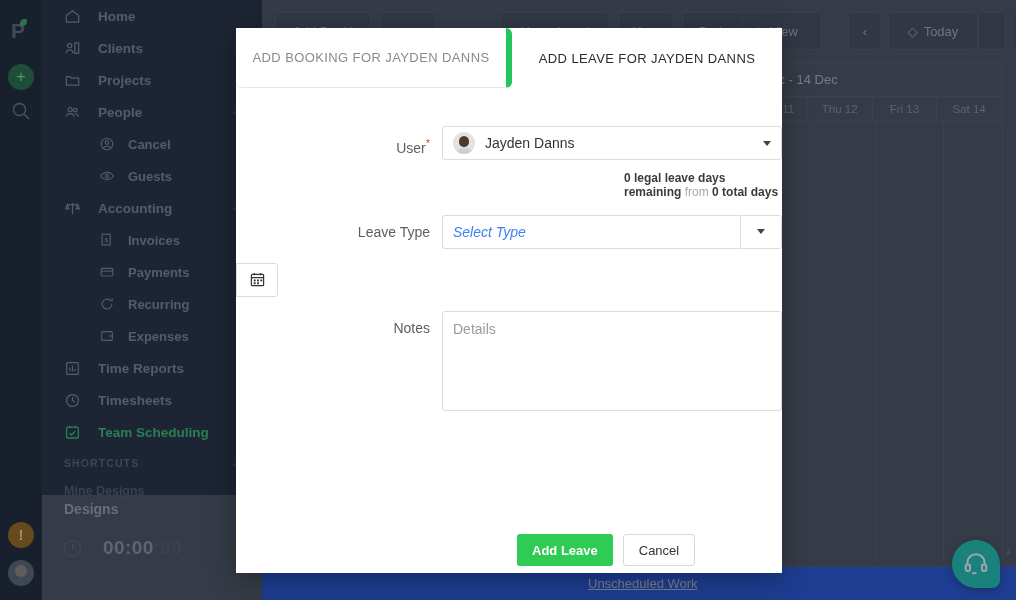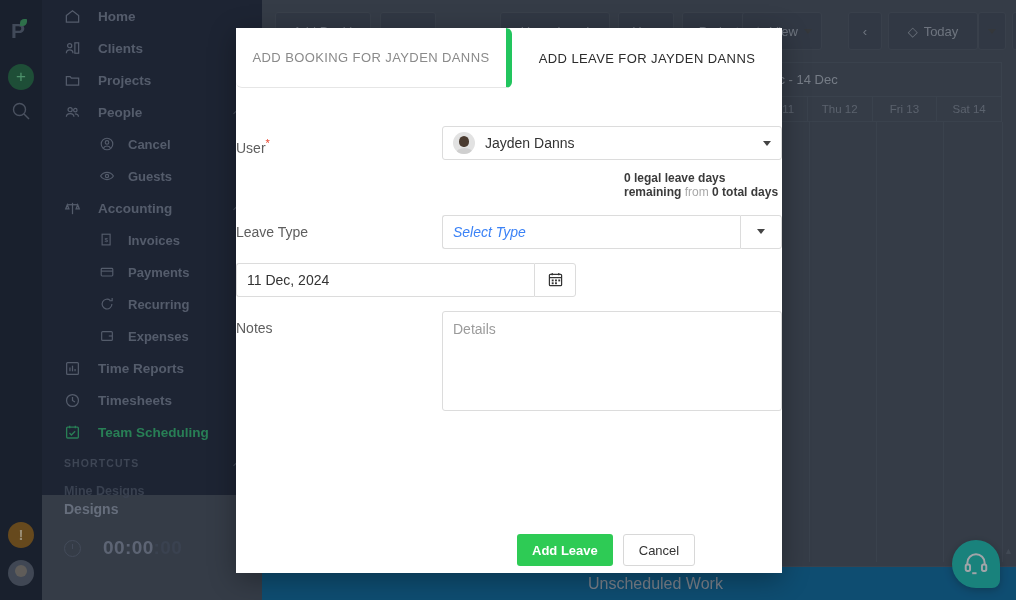--- a/index.html
+++ b/index.html
@@ -121,22 +121,22 @@
   .day-cell {
     flex: 1; border-right: 1px solid #4f5663; color: #868d9a; font-size: 11.5px;
     display: flex; align-items: center; justify-content: center;
   }
   .day-cell:last-child { border-right: none; }
   .grid-col {
     position: absolute; top: 122px; bottom: 38px; width: 1px; background: #4f5663;
   }
   .unscheduled {
     position: absolute; left: 0; bottom: 0; right: 0; height: 34px;
-    background: #0369a1; border-top: 1px solid #4f5663;
-    color: #b9bfc9; font-size: 16px; display: flex; align-items: center; padding-left: 326px;
+    background: #1d4ed8; border-top: 1px solid #4f5663;
+    color: #b9bfc9; font-size: 13px; display: flex; align-items: center; padding-left: 326px; text-decoration: underline;
   }
   .support-btn {
     position: absolute; right: 16px; bottom: 12px; width: 48px; height: 48px;
     background: #16c4b4; border-radius: 50% 50% 8px 50%;
     display: flex; align-items: center; justify-content: center;
     box-shadow: 0 2px 8px rgba(0,0,0,.3);
   }
   .scroll-caret {
     position: absolute; right: 3px; bottom: 44px; color: #5b626f; font-size: 9px;
   }
@@ -155,21 +155,21 @@
     font-size: 13px; letter-spacing: .4px; color: #8a8a8a;
     border: 1px solid #e2e2e2; border-top: none; border-left: none;
     background: #fff;
   }
   .tab.inactive { border-right: 6px solid #22c55e; border-bottom: 1px solid #e6e6e6; border-radius: 6px; }
   .tab.active { color: #2c2c2c; border: none; }
 
   .form { padding: 38px 0 0 0; }
   .row { display: flex; align-items: flex-start; margin-bottom: 14px; }
   .lbl {
-    width: 388px; padding-right: 12px;
+    width: 388px; text-align: right; padding-right: 12px;
     color: #5e5e5e; font-size: 14px; line-height: 34px;
   }
   .req { color: #e8402a; font-size: 11px; vertical-align: super; }
   .field { position: relative; }
   .ctl {
     width: 340px; height: 34px; border: 1px solid #dcdcdc; border-radius: 3px;
     background: #fff; display: flex; align-items: center; padding: 0 10px;
     font-size: 14px; color: #333;
   }
   .ctl.with-btn { width: 298px; border-right: none; border-radius: 3px 0 0 3px; }
@@ -504,23 +504,20 @@
             <span class="ph">Select Type</span>
           </div>
           <div class="side-btn">
             <span class="caret-dn"></span>
           </div>
         </div>
       </div>
 
       <div class="row">
         <div class="field inline">
-          <div class="ctl with-btn">
-            <span>11 Dec, 2024</span>
-          </div>
           <div class="side-btn">
             <svg width="15" height="15" viewBox="0 0 16 16" fill="none" stroke="#333" stroke-width="1.3">
               <rect x="1.5" y="2.5" width="13" height="12" rx="1"></rect>
               <line x1="1.5" y1="6" x2="14.5" y2="6"></line>
               <line x1="4.5" y1="1" x2="4.5" y2="3.5"></line>
               <line x1="11.5" y1="1" x2="11.5" y2="3.5"></line>
               <rect x="4" y="8" width="2" height="2" fill="#333" stroke="none"></rect>
               <rect x="7.5" y="8" width="2" height="2" fill="#333" stroke="none"></rect>
               <rect x="11" y="8" width="2" height="2" fill="#333" stroke="none"></rect>
               <rect x="4" y="11" width="2" height="2" fill="#333" stroke="none"></rect>

